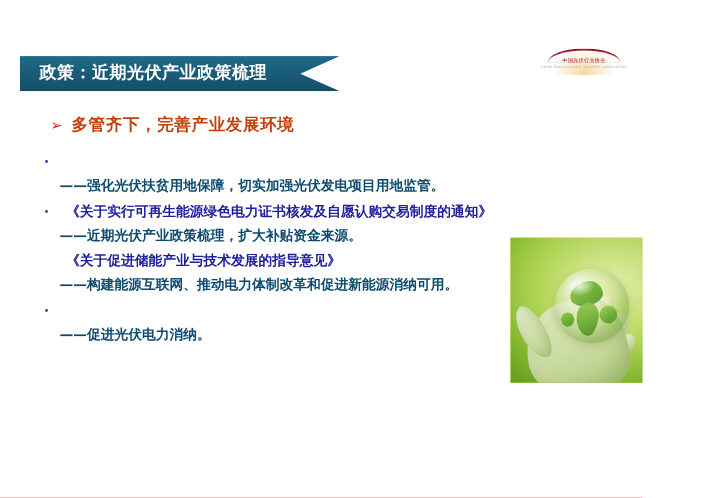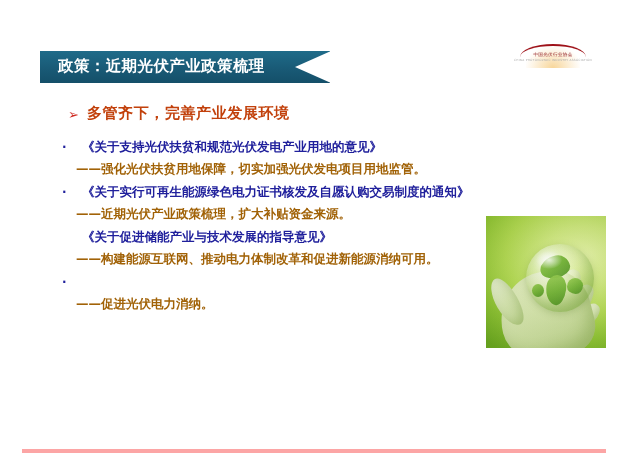--- a/index.html
+++ b/index.html
@@ -13,23 +13,22 @@
     font-family: "DejaVu Sans", "Liberation Sans", sans-serif;
     overflow: hidden;
   }
 
   #slide {
     position: relative;
     width: 584px;
     height: 453px;
     background: #ffffff;
     box-sizing: border-box;
-    border-bottom: 4px solid #fca5a5;
+    border-bottom: 1px solid #fca5a5;
     overflow: hidden;
-    margin-left: 22px;
   }
 
   
   #title-banner {
     position: absolute;
     left: 18px;
     top: 51px;
     width: 290px;
     height: 32px;
     background: #1a5e7c;
@@ -158,21 +157,21 @@
     width: 26px;
     flex: 0 0 26px;
     font-size: 12px;
     color: #20209c;
     text-align: left;
     padding-left: 6px;
     box-sizing: border-box;
   }
   .headline.indent-nodot { padding-left: 26px; }
   .subline {
-    color: #a16207;
+    color: #0c4a6e;
     font-size: 12.5px;
     font-weight: bold;
     line-height: 22px;
     padding-left: 20px;
     white-space: nowrap;
   }
 
   
   #photo {
     position: absolute;
@@ -285,21 +284,20 @@
   <div id="subtitle-row">
     <span id="subtitle-arrow">➢</span>
     <span id="subtitle-text">多管齐下，完善产业发展环境</span>
   </div>
 
   <div id="body">
 
     <div class="blk">
       <div class="headline">
         <span class="dot">·</span>
-        <span>《关于支持光伏扶贫和规范光伏发电产业用地的意见》</span>
       </div>
       <div class="subline">——强化光伏扶贫用地保障，切实加强光伏发电项目用地监管。</div>
     </div>
 
     <div class="blk">
       <div class="headline">
         <span class="dot">·</span>
         <span>《关于实行可再生能源绿色电力证书核发及自愿认购交易制度的通知》</span>
       </div>
       <div class="subline">——近期光伏产业政策梳理，扩大补贴资金来源。</div>

